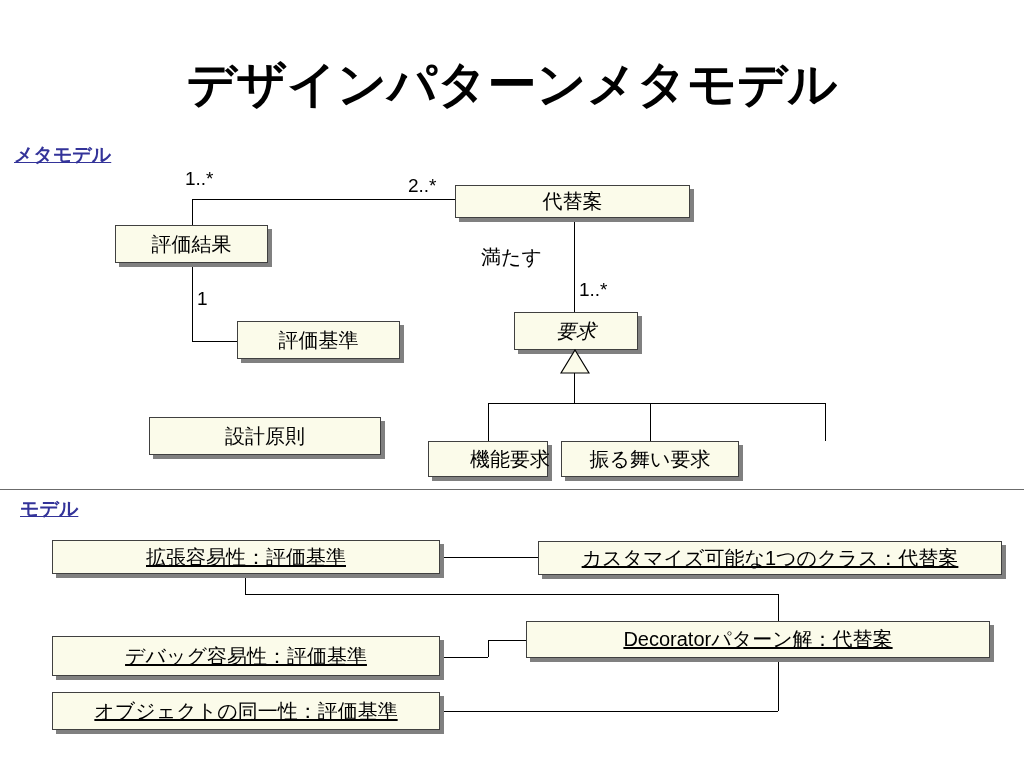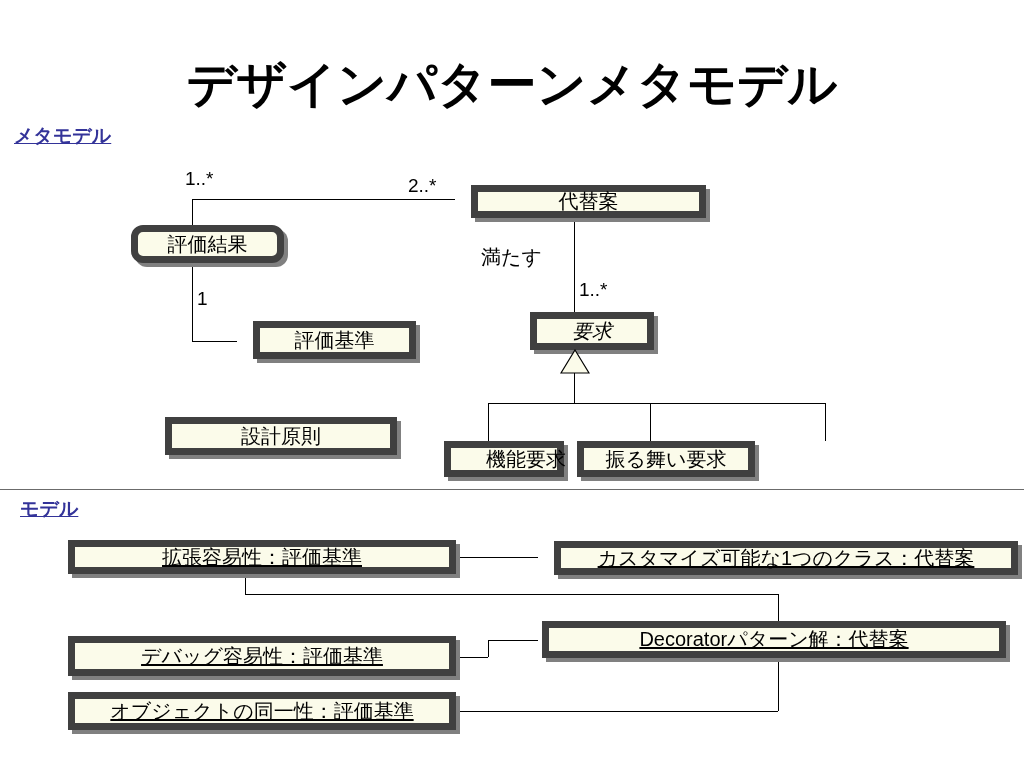--- a/index.html
+++ b/index.html
@@ -38,47 +38,46 @@
 
   
   .section-label {
     position: absolute;
     font-size: 19px;
     font-weight: bold;
     color: #333399;
     text-decoration: underline;
     white-space: nowrap;
   }
-  #label-meta { left: 14px; top: 123px; }
+  #label-meta { left: 14px; top: 142px; }
   #label-model { left: 20px; top: 496px; }
 
   
   .divider {
     position: absolute;
     left: 0px;
     top: 489px;
     width: 1024px;
     height: 1px;
     background: #6b6b6b;
   }
 
   
   .node {
     position: absolute;
     box-sizing: border-box;
     background: #fbfbea;
-    border: 7px solid #404040;
+    border: 1px solid #404040;
     box-shadow: 4px 4px 0 0 #808080;
     display: flex;
     align-items: center;
     justify-content: center;
     white-space: nowrap;
     font-size: 20px;
     z-index: 5;
-    margin-left: 16px;
   }
   .node span { display: inline-block; }
   .node.abstract span { font-style: italic; }
   .node.instance span { text-decoration: underline; }
 
   
   .line {
     position: absolute;
     background: #000000;
     z-index: 2;
@@ -131,21 +130,21 @@
 
   <svg class="gen-triangle" style="left:560px; top:349px;" width="30" height="25" viewBox="0 0 30 25">
     <polygon points="15,1 29,24 1,24" fill="#FBFBEA" stroke="#000000" stroke-width="1.2"></polygon>
   </svg>
   <div class="line vline" style="left:574px; top:373px; height:30px;"></div>
   <div class="line hline" style="left:488px; top:403px; width:337px;"></div>
   <div class="line vline" style="left:488px; top:403px; height:38px;"></div>
   <div class="line vline" style="left:650px; top:403px; height:38px;"></div>
   <div class="line vline" style="left:825px; top:403px; height:38px;"></div>
 
-  <div class="node" style="left:115px; top:225px; width:153px; height:38px;border-radius:12px;">
+  <div class="node" style="left:115px; top:225px; width:153px; height:38px;">
     <span>評価結果</span>
   </div>
 
   <div class="node" style="left:237px; top:321px; width:163px; height:38px;">
     <span>評価基準</span>
   </div>
 
   <div class="node" style="left:455px; top:185px; width:235px; height:33px;">
     <span>代替案</span>
   </div>

